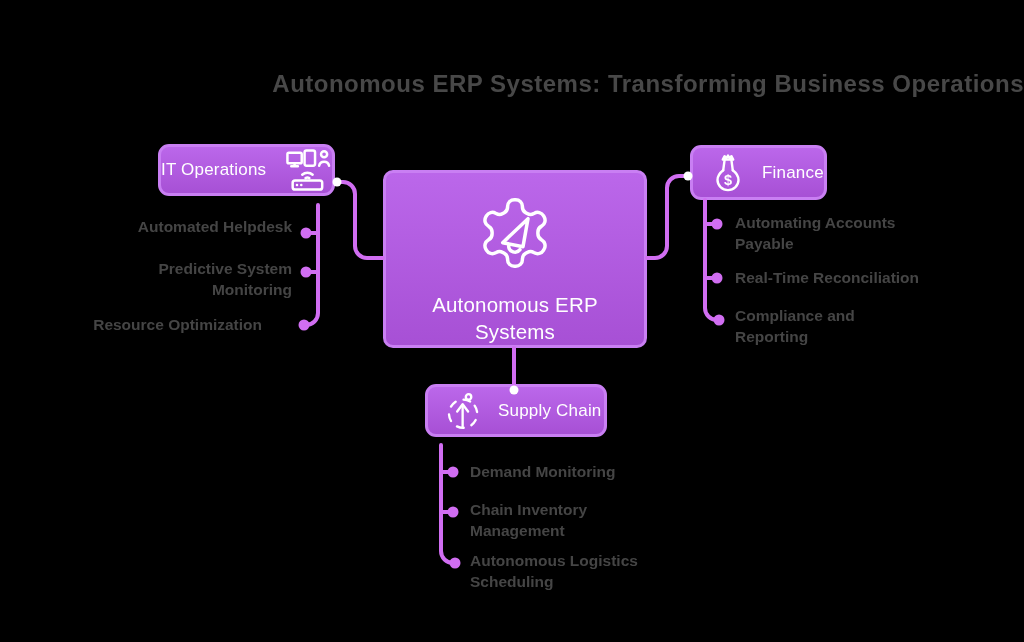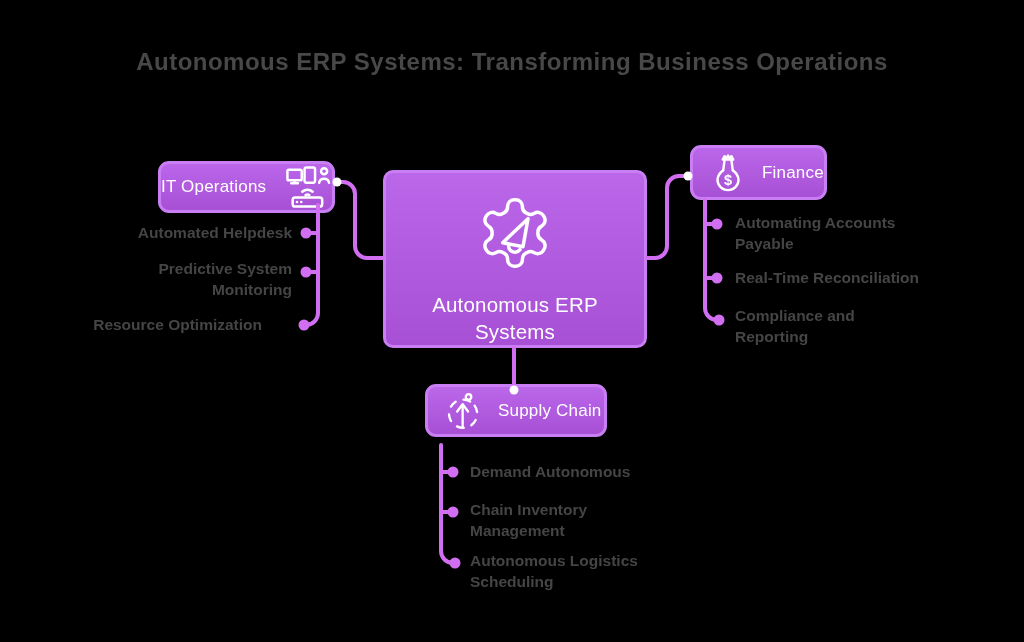--- a/index.html
+++ b/index.html
@@ -3,35 +3,35 @@
 <meta charset="utf-8">
 <style>
   html,body{margin:0;padding:0;}
   body{
     width:1024px;height:642px;position:relative;overflow:hidden;
     background:#000;
     font-family:"Liberation Sans", sans-serif;
     -webkit-font-smoothing:antialiased;
   }
   .title{
-    position:absolute;left:0;top:48px;width:1024px;text-align:center;
+    position:absolute;left:0;top:70px;width:1024px;text-align:right;
     font-size:24px;font-weight:bold;letter-spacing:.5px;color:#484848;
   }
   
   svg.wires{position:absolute;left:0;top:0;pointer-events:none;}
   
   .node{
     position:absolute;box-sizing:border-box;
     background:linear-gradient(180deg,#bb67ea 0%,#a750d5 100%);
     border:3px solid #c97ff3;border-radius:11px;
     display:flex;align-items:center;color:#fff;
   }
   .node .lbl{font-size:17px;font-weight:400;letter-spacing:.2px;white-space:nowrap;}
   .node svg{display:block;}
-  .node-it{left:158px;top:161px;width:177px;height:52px;justify-content:center;gap:20px;}
+  .node-it{left:158px;top:144px;width:177px;height:52px;justify-content:center;gap:20px;}
   .node-fin{left:690px;top:145px;width:137px;height:55px;padding-left:16px;gap:15px;}
   .node-sup{left:425px;top:384px;width:182px;height:53px;padding-left:15px;gap:13px;}
   .node-center{
     left:383px;top:170px;width:264px;height:178px;
     flex-direction:column;justify-content:flex-start;padding-top:20px;gap:18px;
     border-radius:10px;
   }
   .node-center .lbl{
     font-size:20.5px;line-height:27px;white-space:normal;text-align:center;width:220px;
   }
@@ -83,29 +83,29 @@
 <div class="node node-sup">
   <svg width="42" height="40" viewBox="0 0 44 44" fill="none" stroke="#ffffff" stroke-width="2.6" stroke-linecap="round" stroke-linejoin="round">
     <circle cx="21" cy="25" r="15.5" stroke-dasharray="7.5 9" transform="rotate(-35 21 25)"></circle>
     <path d="M20.5 39 V16"></path>
     <path d="M14.5 22.5 L20.5 14.5 L26.5 22.5"></path>
     <circle cx="27" cy="6.5" r="3"></circle>
   </svg>
   <div class="lbl">Supply Chain</div>
 </div>
 
-<div class="item al-r" style="right:732px;top:222px;width:200px;">Automated Helpdesk</div>
+<div class="item al-r" style="right:732px;top:216px;width:200px;">Automated Helpdesk</div>
 <div class="item al-r" style="right:732px;top:258px;width:158px;">Predictive System Monitoring</div>
 <div class="item al-r" style="right:762px;top:314px;width:200px;">Resource Optimization</div>
 
 <div class="item" style="left:735px;top:212px;width:172px;">Automating Accounts Payable</div>
 <div class="item" style="left:735px;top:267px;width:235px;">Real-Time Reconciliation</div>
 <div class="item" style="left:735px;top:305px;width:142px;">Compliance and Reporting</div>
 
-<div class="item" style="left:470px;top:461px;width:235px;">Demand Autonomous</div>
+<div class="item" style="left:470px;top:461px;width:235px;">Demand Monitoring</div>
 <div class="item" style="left:470px;top:499px;width:142px;">Chain Inventory Management</div>
 <div class="item" style="left:470px;top:550px;width:185px;">Autonomous Logistics Scheduling</div>
 
 <svg class="wires" width="1024" height="642" viewBox="0 0 1024 642">
   <g fill="none" stroke="#d16ef2" stroke-width="4" stroke-linecap="round">
 
     <path d="M336 182 H343 A12 12 0 0 1 355 194 V246 A12 12 0 0 0 367 258 H383"></path>
 
     <path d="M647 258 H655 A12 12 0 0 0 667 246 V188 A12 12 0 0 1 679 176 H687"></path>
 

